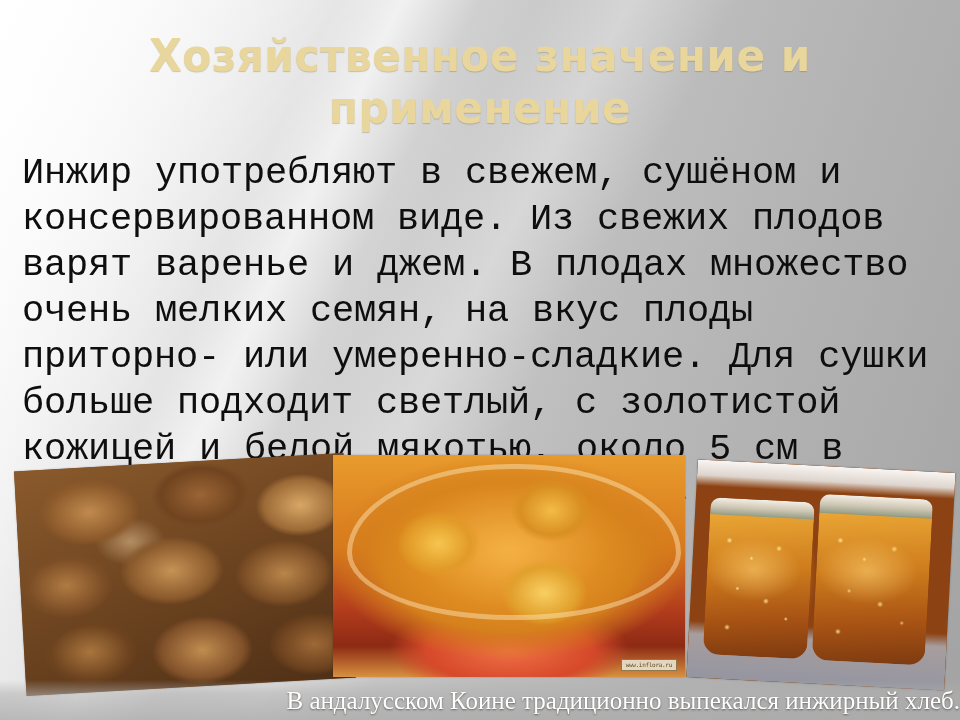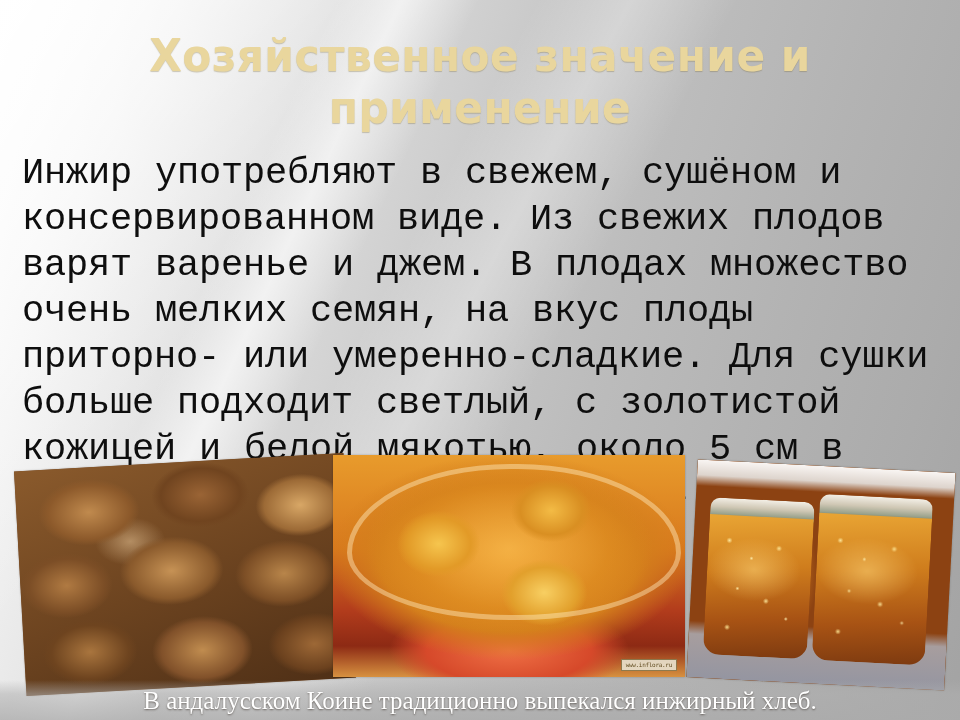--- a/index.html
+++ b/index.html
@@ -117,21 +117,21 @@
       radial-gradient(circle 3px at 58% 60%, rgba(255,235,160,.9) 0%, rgba(255,235,160,0) 100%),
       radial-gradient(circle 2px at 78% 72%, rgba(255,240,175,.9) 0%, rgba(255,240,175,0) 100%),
       radial-gradient(circle 3px at 22% 80%, rgba(255,232,150,.9) 0%, rgba(255,232,150,0) 100%),
       radial-gradient(ellipse 60% 30% at 45% 38%, rgba(255,214,120,.55) 0%, rgba(230,160,50,0) 75%),
       linear-gradient(175deg,#e9a534 0%,#cf7d1d 38%,#a85314 72%,#7d3a10 100%);}
   .jar#jar-left{left:6%;top:17%;width:40%;height:72%;}
   .jar#jar-right{left:48%;top:13%;width:44%;height:76%;}
   
   .caption{
     position:absolute;left:0;right:0;bottom:4px;
-    text-align:center;
+    text-align:right;
     font-family:"Liberation Serif", serif;
     font-size:25px;line-height:30px;
     color:#ffffff;
     text-shadow:0 1px 2px rgba(40,30,20,.55);
     letter-spacing:0px;
   }
   .caption-strip{
     position:absolute;left:0;right:0;bottom:0;height:40px;
     background:linear-gradient(180deg, rgba(178,178,178,.0) 0%, rgba(176,176,176,.55) 35%, rgba(172,172,172,.80) 100%);
     pointer-events:none;

